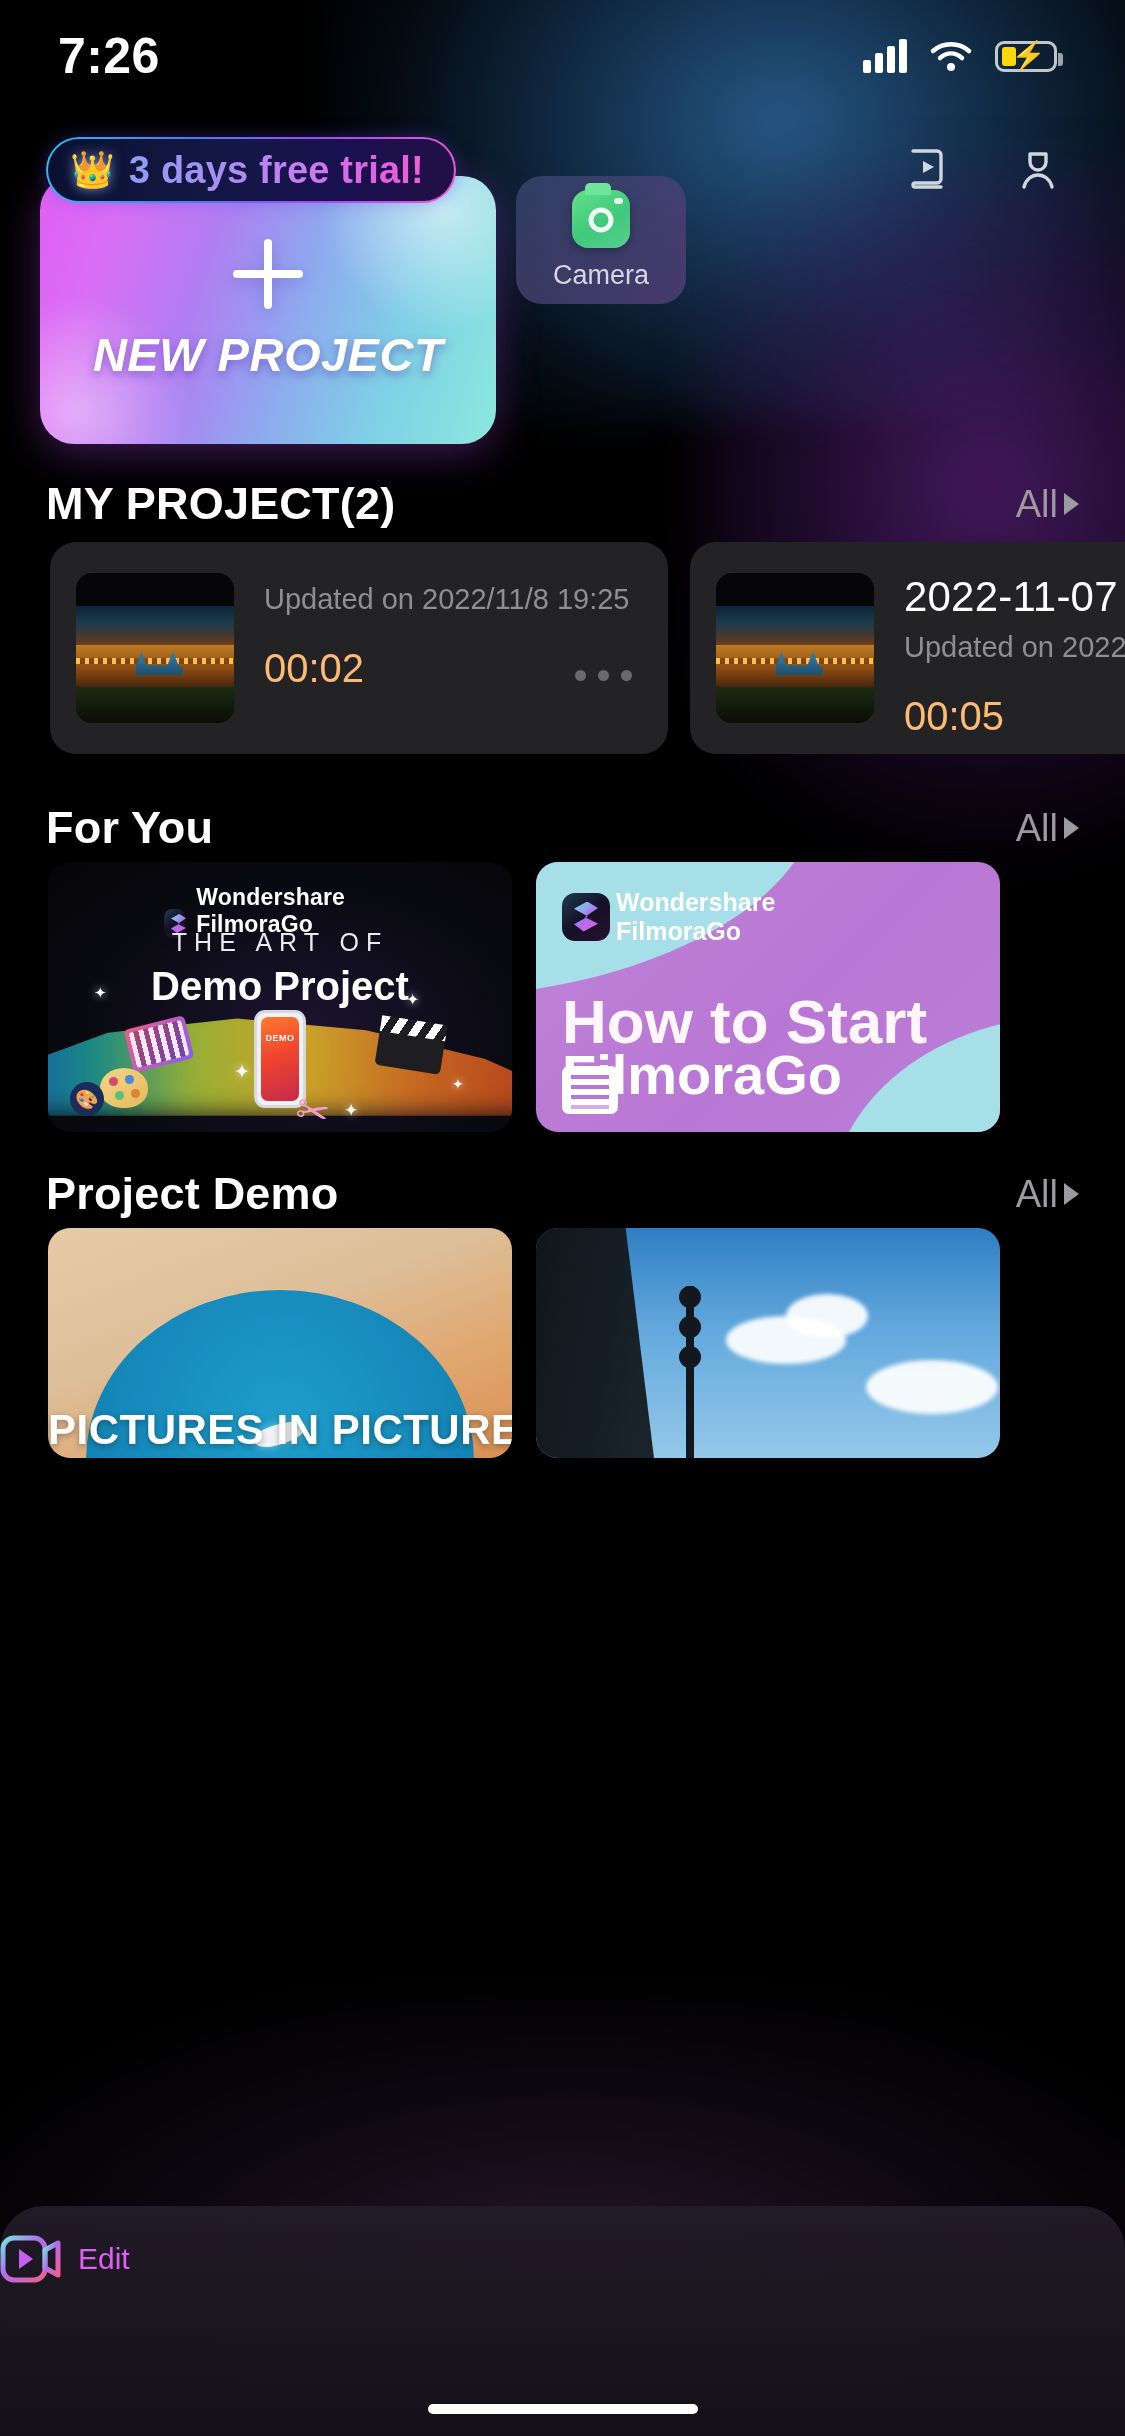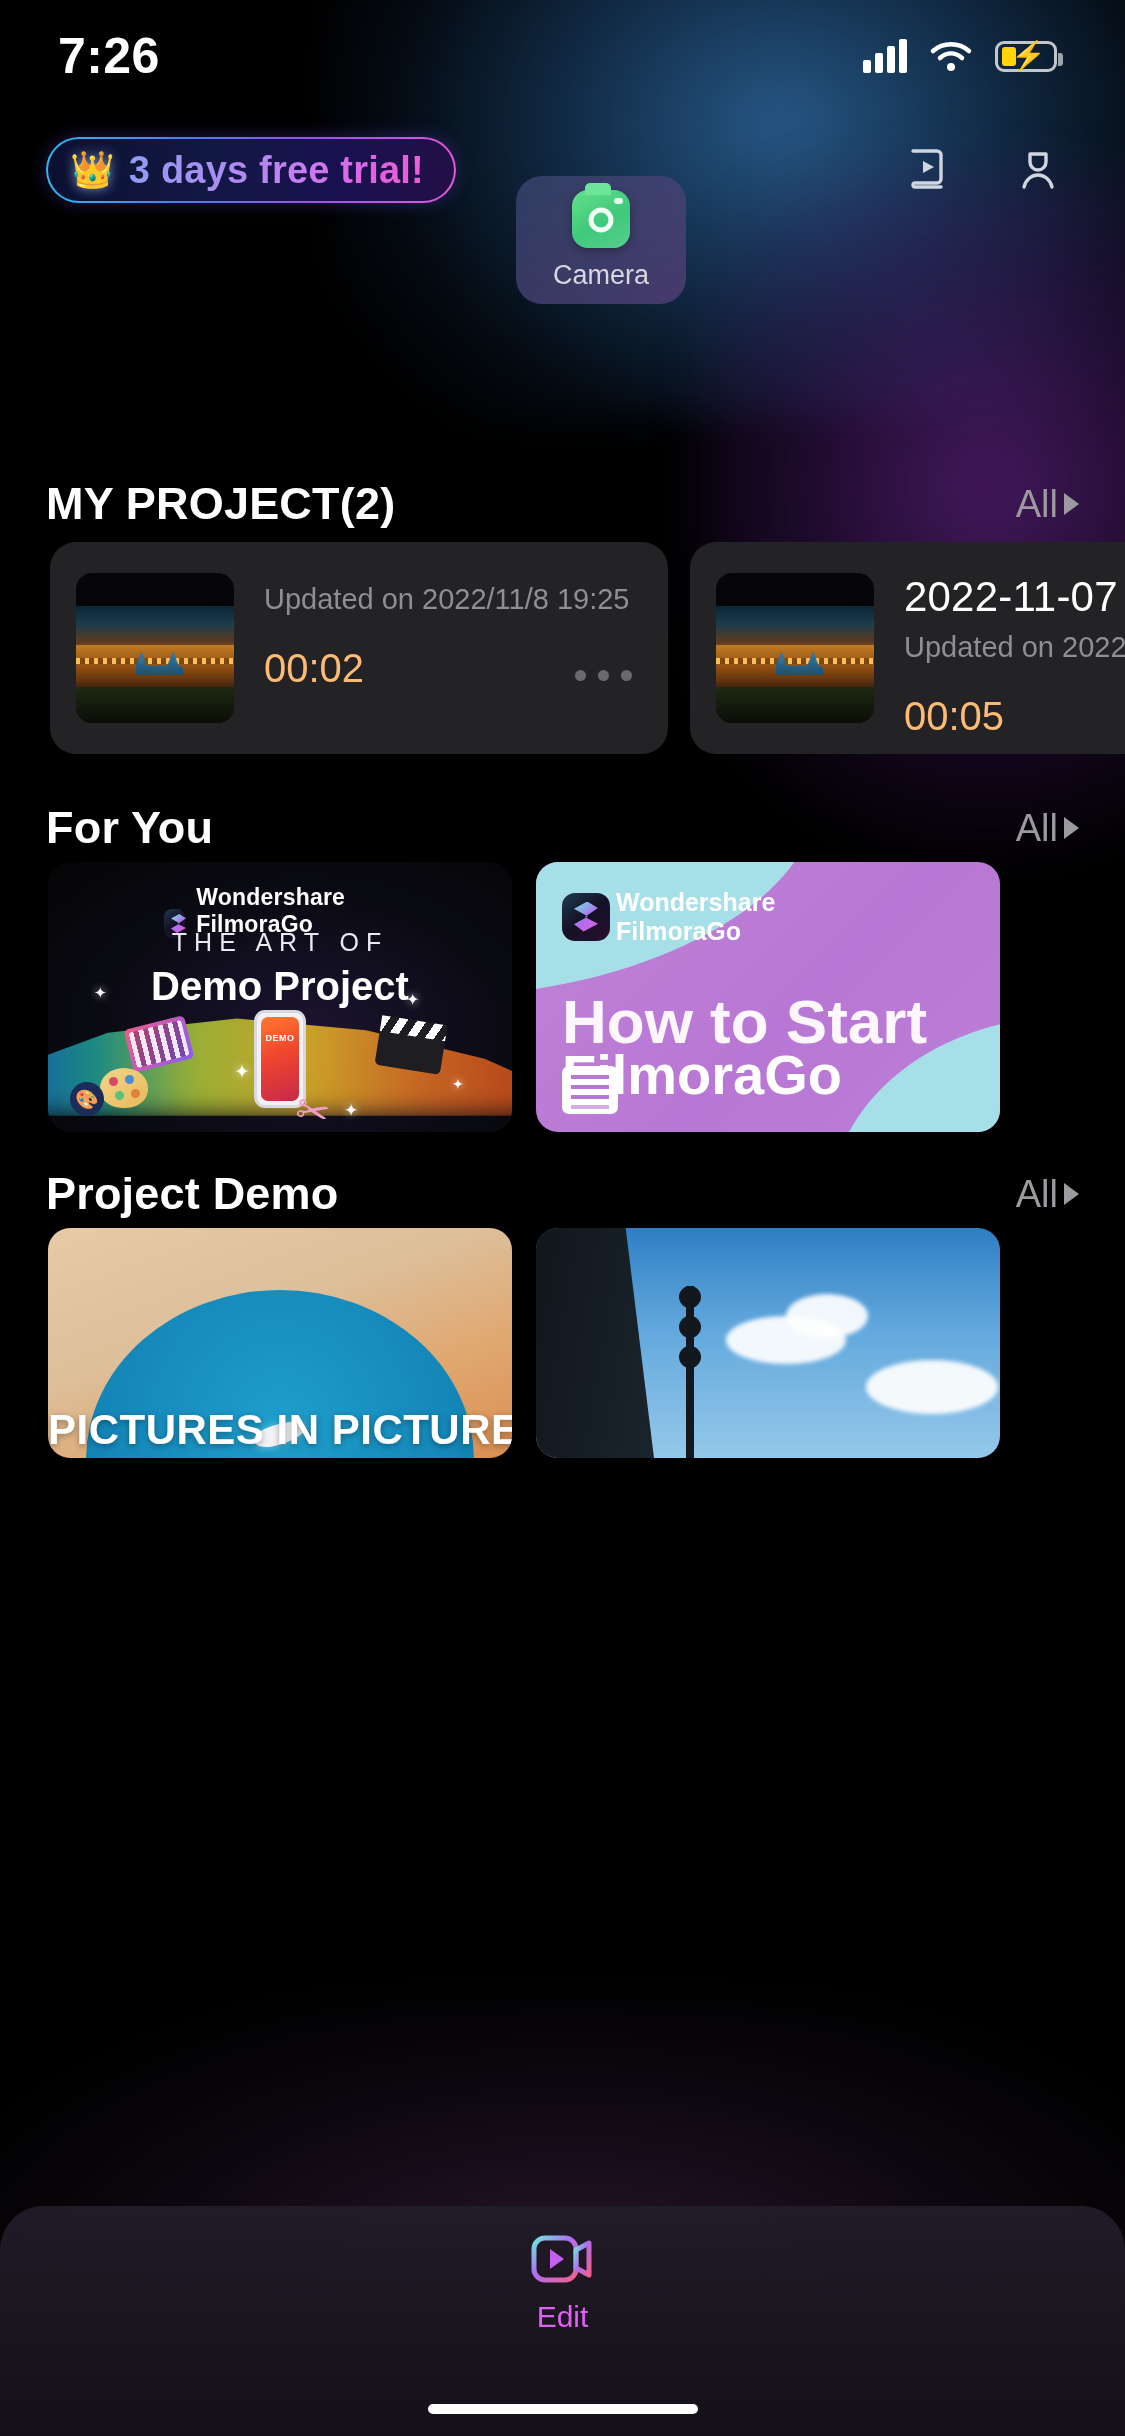--- a/index.html
+++ b/index.html
@@ -220,21 +220,21 @@
   .pd2-pole:before{ content:""; position:absolute; left:-7px; top:0; width:22px; height:22px; border-radius:50%; background:#13181e;
     box-shadow:0 30px 0 #13181e, 0 60px 0 #13181e; }
 
   
   #bottom-nav{
     position:absolute; left:0; bottom:0; width:1125px; height:230px;
     background:linear-gradient(180deg, rgba(34,27,40,.97) 0%, rgba(26,21,31,.99) 55%, rgba(20,16,24,1) 100%);
     border-radius:44px 44px 0 0; z-index:50;
     display:flex; align-items:flex-start; padding-top:26px;
   }
-  .nav-item{ flex:1; display:flex; flex-direction:column; align-items:center; gap:14px; }
+  .nav-item{ flex:1; display:flex; flex-direction:row; align-items:center; gap:14px; }
   .nav-label{ font-size:30px; }
   #nav-edit .nav-label{ color:#e05ff5; }
   #nav-template .nav-label{ color:#a9a9b2; }
   #home-indicator{ position:absolute; left:50%; bottom:22px; transform:translateX(-50%); width:270px; height:10px; border-radius:5px; background:#fff; z-index:60; }
 </style>
 </head>
 <body>
 
 <div id="bg-glow-top-right"></div>
 <div id="bg-glow-violet"></div>
@@ -276,20 +276,24 @@
     <div class="top-icon">
       <svg width="50" height="50" viewBox="0 0 50 50">
         <path d="M17 9h16v8a8 8 0 0 1-16 0z" stroke="#cfd6e0" stroke-width="3.4" fill="none" stroke-linejoin="round"></path>
         <path d="M11 42c2-8 8-12 14-12s12 4 14 12" stroke="#cfd6e0" stroke-width="3.4" fill="none" stroke-linecap="round"></path>
       </svg>
     </div>
   </div>
 </div>
 
 <div id="hero">
+  <div id="new-project-card">
+    <div id="plus-icon"></div>
+    <div id="new-project-label">NEW PROJECT</div>
+  </div>
 
   <div id="camera-card" class="side-card">
     <div id="camera-icon" class="app-icon">
       <div class="flash"></div>
         <div class="lens"></div>
     </div>
     <div class="side-label">Camera</div>
   </div>
 
 </div>

